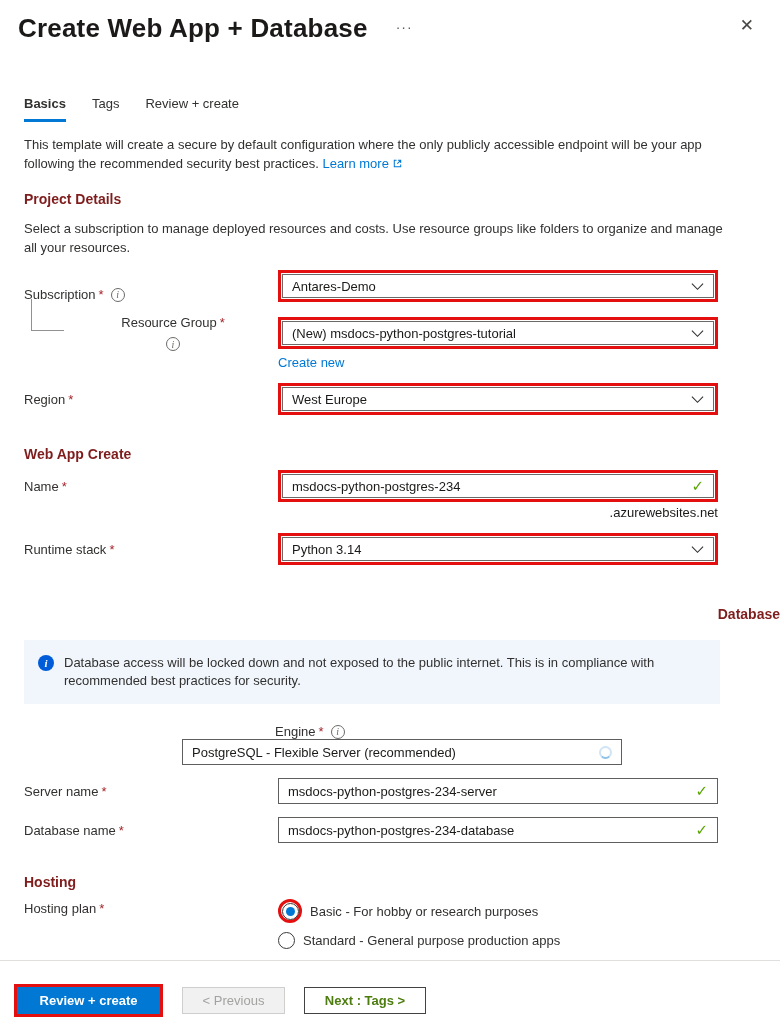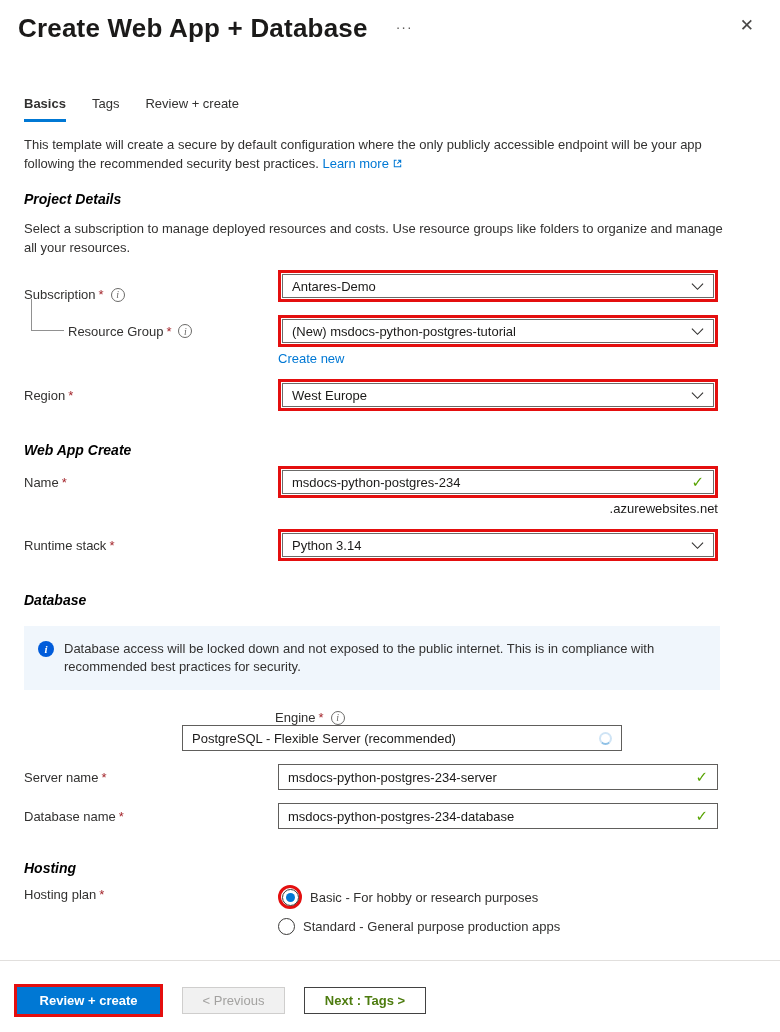--- a/index.html
+++ b/index.html
@@ -21,24 +21,24 @@
   
   .tabs { display: flex; gap: 26px; margin: 52px 0 0 24px; }
   .tab { padding-bottom: 8px; cursor: pointer; color: #323130; }
   .tab.active { font-weight: bold; border-bottom: 3px solid #0078d4; }
 
   
   .intro { margin: 13px 50px 0 24px; line-height: 19px; max-width: 706px; }
   .link { color: #0078d4; text-decoration: none; cursor: pointer; }
   .ext-icon { display: inline-block; vertical-align: -1px; margin-left: 3px; }
 
-  .section-heading { font-size: 14px; font-weight: bold; color: #000000; margin: 0 0 0 24px; font-style: italic; }
+  .section-heading { font-size: 14px; font-weight: bold; color: #7f1d1d; margin: 0 0 0 24px; }
   .h-project { margin-top: 17px; }
   .h-webapp { margin-top: 31px; }
-  .h-database { margin-top: 31px; }
+  .h-database { margin-top: 41px; text-align: right; }
   .h-hosting { margin-top: 31px; }
   .body-text { margin: 12px 50px 0 24px; line-height: 19px; max-width: 706px; }
 
   
   .form { margin: 0 0 0 24px; }
   .row { display: flex; align-items: center; position: relative; }
   .label-col { width: 254px; flex: none; display: flex; align-items: center; gap: 7px; }
   .field-col { width: 440px; flex: none; position: relative; }
   .req { color: #a4262c; margin-left: 3px; }
   .info-icon {
@@ -60,21 +60,21 @@
   .spinner {
     flex: none; width: 13px; height: 13px; border-radius: 50%; margin-left: 8px;
     border: 2px solid #cfe4f5; border-bottom-color: #8fc1e6;
   }
   .row-sub { margin-top: 13px; align-items: flex-end; }
   .row-rg { margin-top: 13px; }
   .rg-connector {
     position: absolute; left: 7px; top: -16px; width: 33px; height: 32px;
     border-left: 1px solid #919191; border-bottom: 1px solid #919191;
   }
-  .rg-label-indent { padding-left: 44px; }
+  .rg-label-indent { padding-left: 44px; flex-direction: column; }
   .row-createnew { margin-top: 4px; }
   .row-region { margin-top: 13px; }
   .row-name { margin-top: 8px; }
   .row-suffix { margin-top: 3px; }
   .suffix { text-align: right; color: #1b1a19; }
   .row-runtime { margin-top: 13px; }
   .row-engine { margin-top: 20px; flex-direction: column; }
   .row-plain { margin-top: 13px; }
 
   

